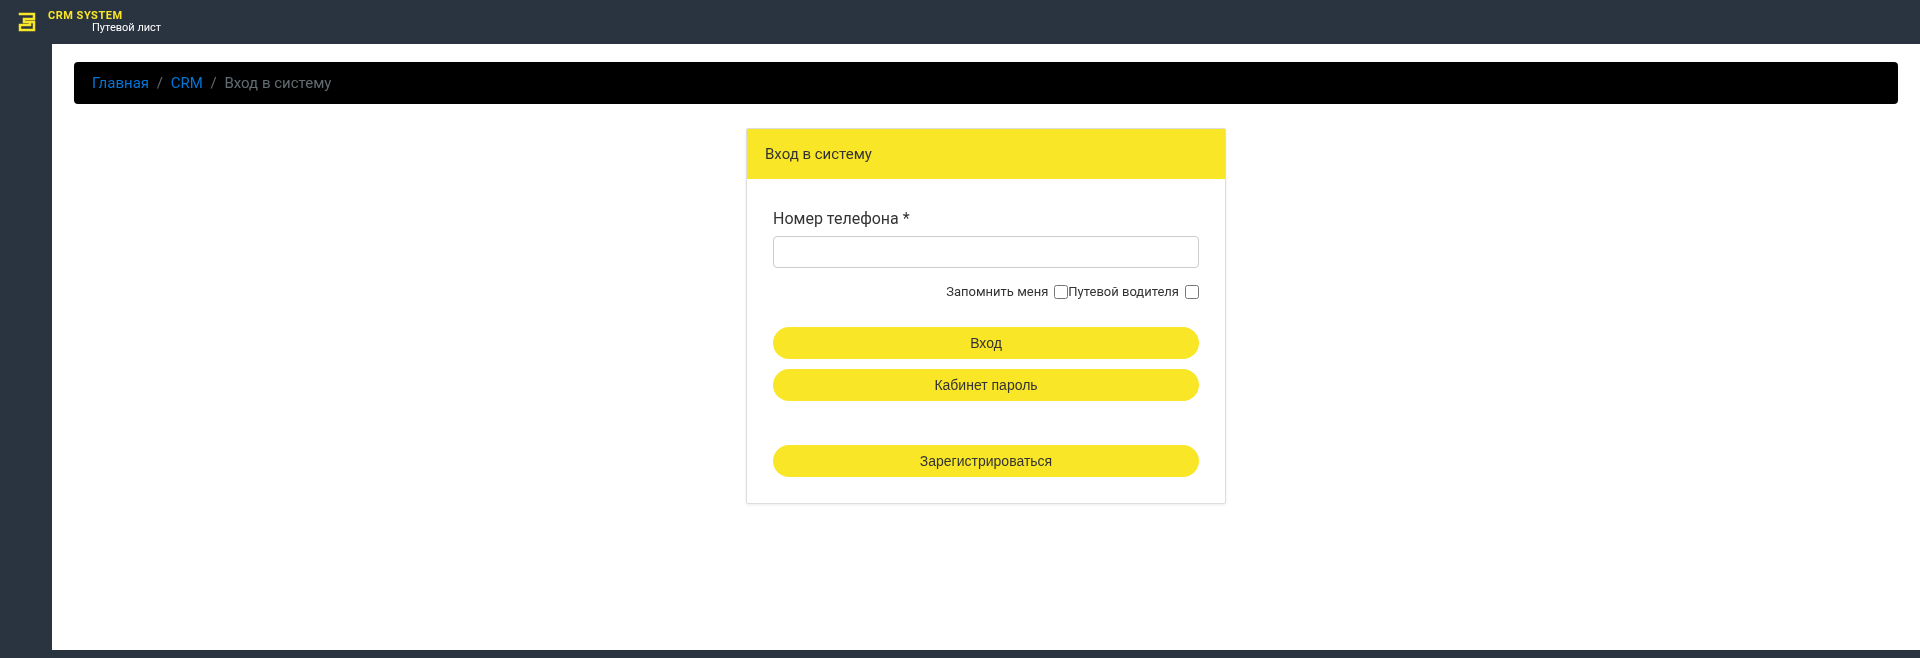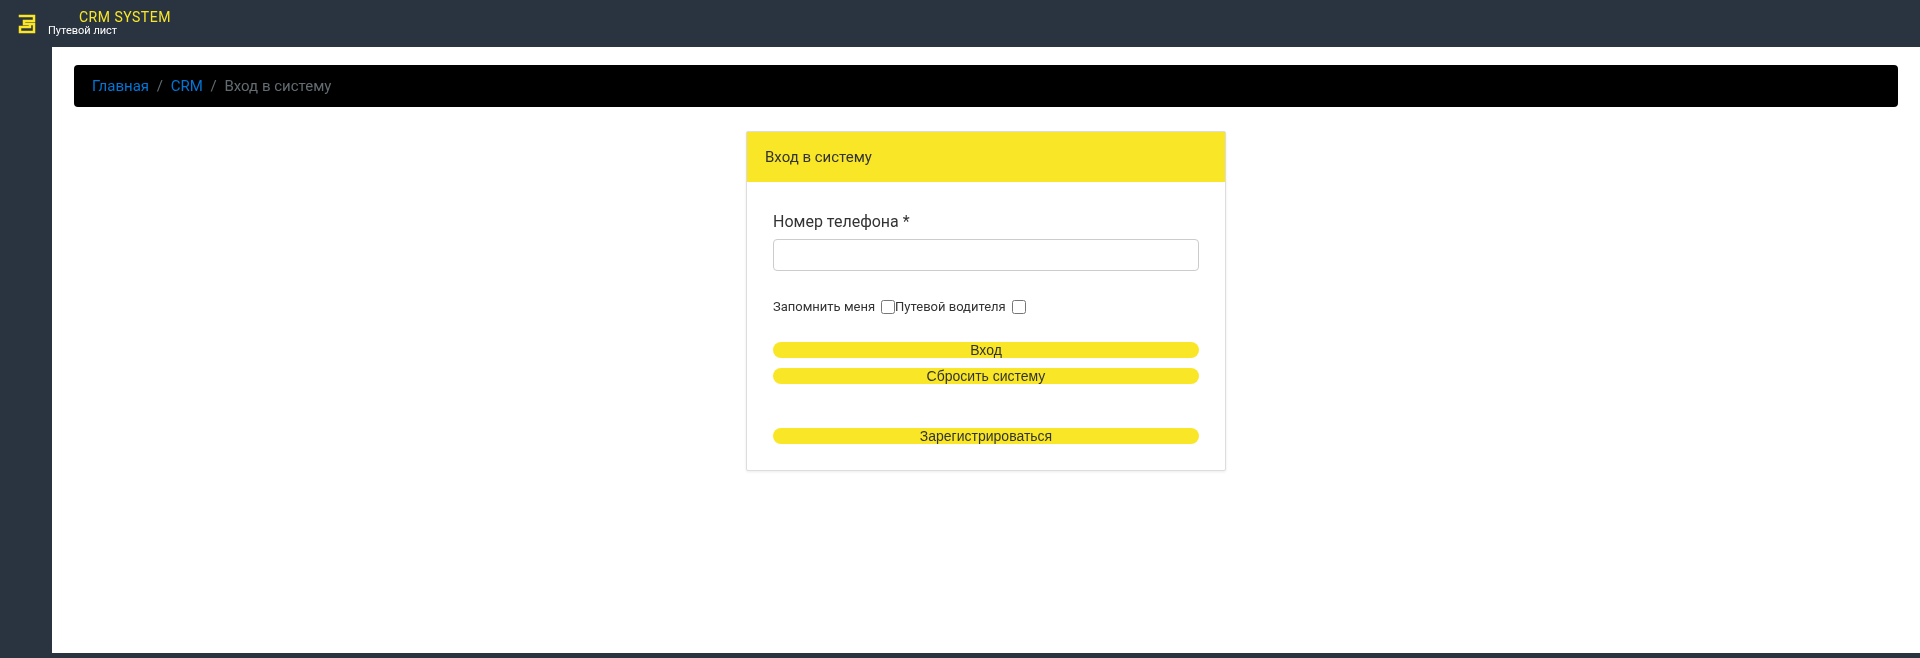--- a/index.html
+++ b/index.html
@@ -32,29 +32,29 @@
       width: 100%;
       height: 100%;
     }
     .logo-text {
       display: flex;
       flex-direction: column;
       line-height: 1.1;
     }
     .logo-title {
       color: #f9e727;
-      font-size: 14px;
-      font-weight: 400;
+      font-size: 11px;
+      font-weight: 700;
       letter-spacing: 0.5px;
-      margin-left: 31px;
     }
     .logo-subtitle {
       color: #ffffff;
       font-size: 11px;
       font-weight: 400;
+      margin-left: 44px;
     }
     .page-body {
       margin-left: 52px;
       background: #ffffff;
       min-height: 606px;
       padding: 18px 22px;
     }
     .breadcrumb {
       background: #000000;
       border-radius: 4px;
@@ -103,43 +103,43 @@
     .form-input {
       width: 100%;
       height: 32px;
       padding: 4px 10px;
       border: 1px solid #ccc;
       border-radius: 4px;
       font-size: 14px;
     }
     .checkbox-row {
       display: flex;
-      justify-content: flex-start;
-      margin-top: 28px;
+      justify-content: flex-end;
+      margin-top: 16px;
       margin-bottom: 28px;
       font-size: 13px;
       color: #333;
     }
     .checkbox-item {
       display: flex;
       align-items: center;
       gap: 6px;
     }
     .checkbox-item input {
       width: 14px;
       height: 14px;
     }
     .btn {
       display: block;
       width: 100%;
       border: none;
       background: #f9e727;
       color: #333;
       font-size: 14px;
-      padding: 0 0;
+      padding: 8px 0;
       border-radius: 16px;
       cursor: pointer;
       margin-bottom: 10px;
     }
     .btn:last-child {
       margin-bottom: 0;
       margin-top: 44px;
     }
   </style>
 </head>
@@ -184,19 +184,19 @@
           <span>Запомнить меня</span>
           <input type="checkbox" style="">
         </label>
         <label class="checkbox-item">
           <span>Путевой водителя</span>
           <input type="checkbox" style="">
         </label>
       </div>
 
       <button class="btn">Вход</button>
-      <button class="btn">Сбросить систему</button>
+      <button class="btn">Кабинет пароль</button>
       <button class="btn">Зарегистрироваться</button>
 
     </div>
   </div>
 
 </div>
 
 </body></html>

